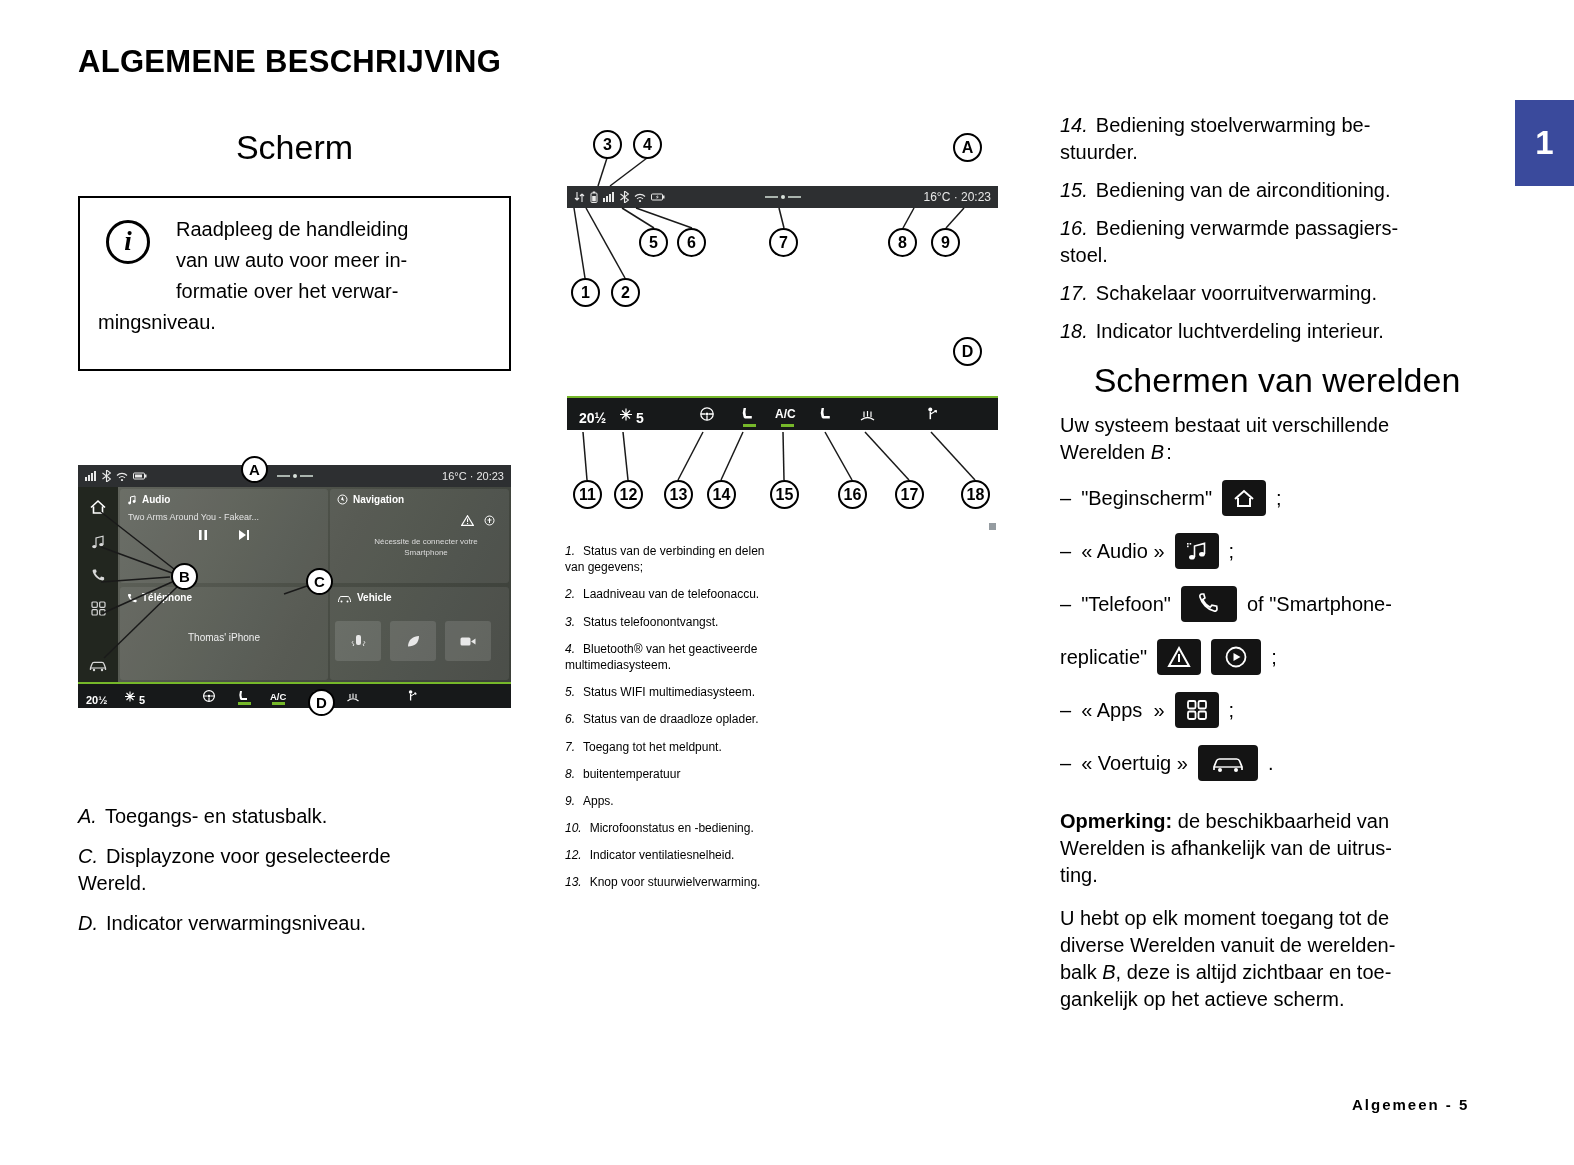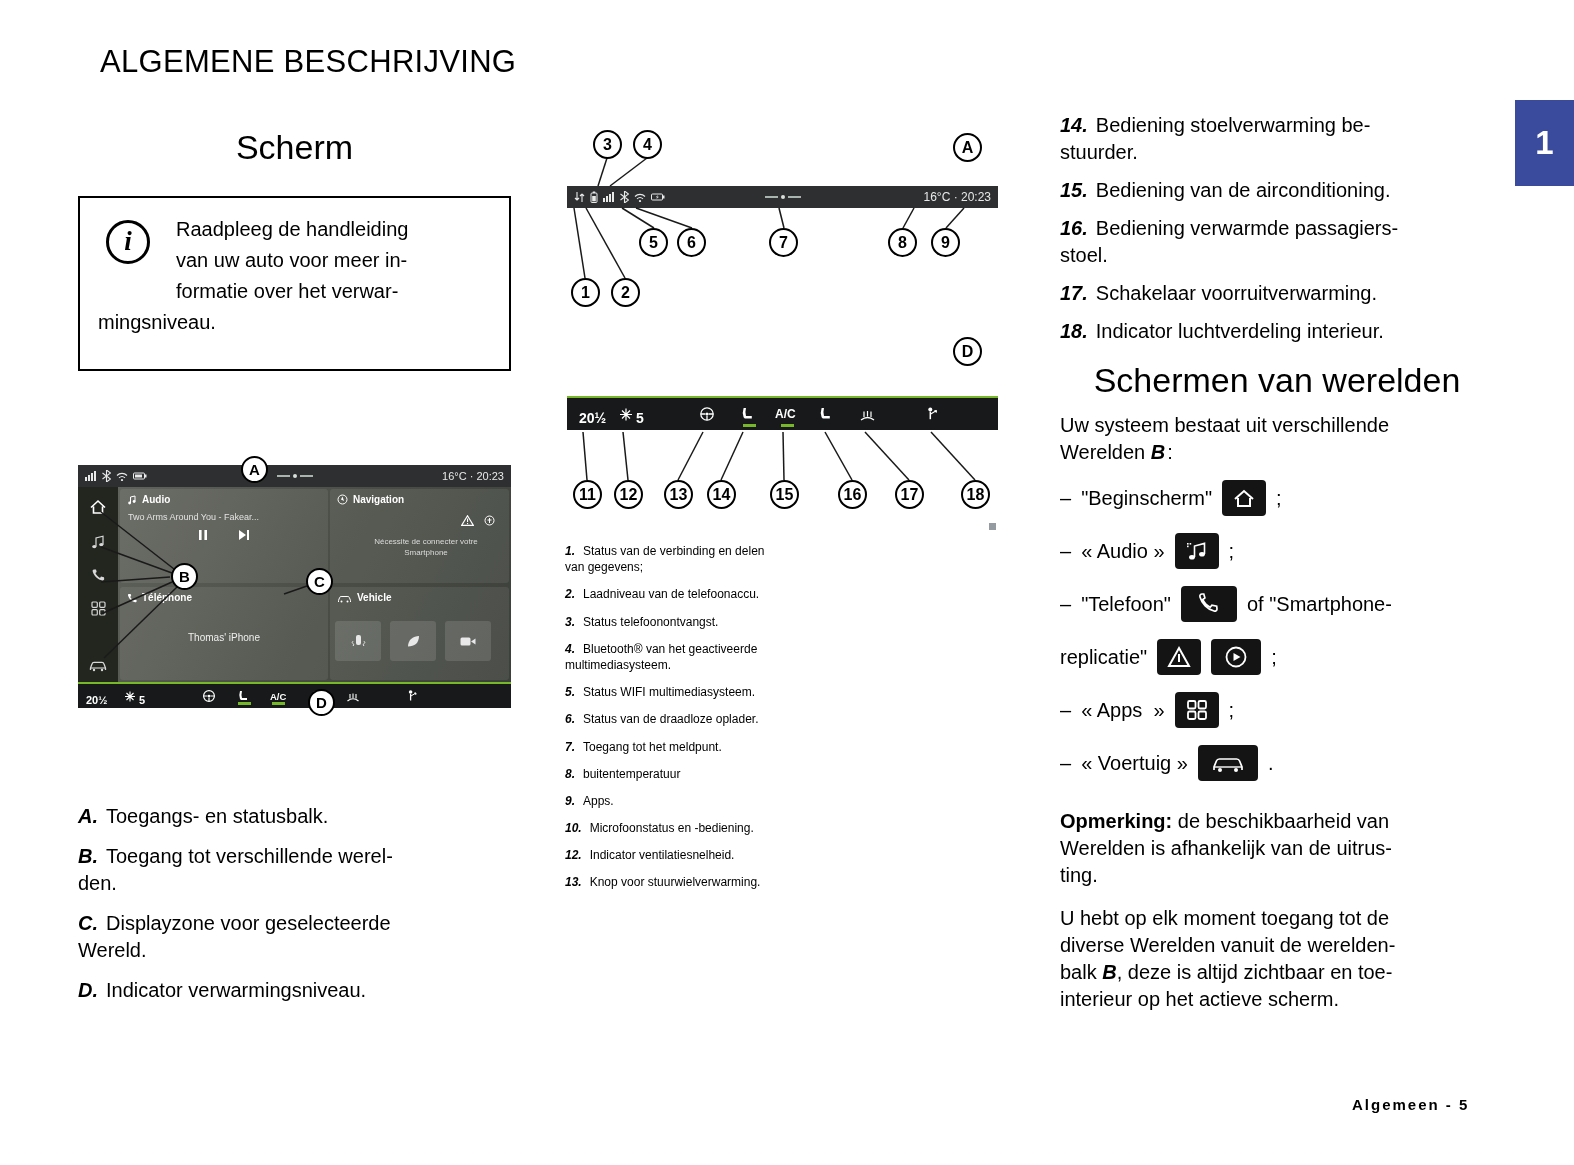--- a/index.html
+++ b/index.html
@@ -1,20 +1,20 @@
 <!DOCTYPE html>
 <html><head>
 <meta charset="utf-8">
 <style>
   * { margin:0; padding:0; box-sizing:border-box; }
   html,body { background:#fff; }
   body { width:1574px; height:1165px; position:relative; font-family:"Liberation Sans", sans-serif; color:#000; overflow:hidden; }
   .prew { white-space:pre-wrap; }
-  .bi { font-weight:bold; font-style:italic; margin-right:8px; }
-  .h1 { position:absolute; left:78px; top:44px; font-size:31px; font-weight:normal; letter-spacing:.3px;margin-left:22px; }
+  .bi { font-weight:normal; font-style:italic; margin-right:8px; }
+  .h1 { position:absolute; left:78px; top:44px; font-size:31px; font-weight:bold; letter-spacing:.3px; }
   .h2 { font-size:34px; font-weight:normal;text-align:center; }
   .section-tab { position:absolute; right:0; top:100px; width:59px; height:86px; background:#3a4a9c; color:#fff;
     display:flex; align-items:center; justify-content:center; font-size:33px; font-weight:bold; }
   .footer { position:absolute; left:1352px; top:1096px; font-size:15px; font-weight:bold; letter-spacing:2px; }
 
   .col-left { position:absolute; left:78px; top:128px; width:433px; height:1010px; }
   .col-mid  { position:absolute; left:565px; top:120px; width:448px; height:1030px; }
   .col-right{ position:absolute; left:1060px; top:112px; width:434px; }
 
   .infobox { margin-top:29px; border:2px solid #000; padding:16px 18px 14px 18px; font-size:20px; line-height:1.55; position:relative; min-height:175px; }
@@ -330,22 +330,20 @@
     </div>
 
     <div class="co" style="left:163px;top:-9px">A</div>
     <div class="co" style="left:93px;top:98px">B</div>
     <div class="co" style="left:228px;top:103px">C</div>
     <div class="co" style="left:230px;top:224px">D</div>
   </div>
 
   <div class="defs">
     <div class="def"><b class="bi">A.</b><span class="prew">Toegangs- en statusbalk.</span></div>
-    <div class="def"><b class="bi">B.</b><span class="prew">Toegang tot verschillende werel-
-den.</span></div>
     <div class="def"><b class="bi">C.</b><span class="prew">Displayzone voor geselecteerde
 Wereld.</span></div>
     <div class="def"><b class="bi">D.</b><span class="prew">Indicator verwarmingsniveau.</span></div>
   </div>
 </div>
 
 <div class="col-mid">
   <div class="diagram">
     <svg class="lines" width="448" height="412">
       <line x1="42" y1="38" x2="33" y2="66"></line>
@@ -609,16 +607,16 @@
     <span>.</span>
   </div>
 
   <div class="para" style="margin-top:24px"><b>Opmerking:</b><span class="prew"> de beschikbaarheid van
 Werelden is afhankelijk van de uitrus-
 ting.</span></div>
 
   <div class="para" style="margin-top:16px"><span class="prew">U hebt op elk moment toegang tot de
 diverse Werelden vanuit de werelden-
 balk </span><b class="bi" style="margin-right:0">B</b><span class="prew">, deze is altijd zichtbaar en toe-
-interieur op het actieve scherm.</span></div>
+gankelijk op het actieve scherm.</span></div>
 </div>
 
 <div class="footer">Algemeen - 5</div>
 
 </body></html>

